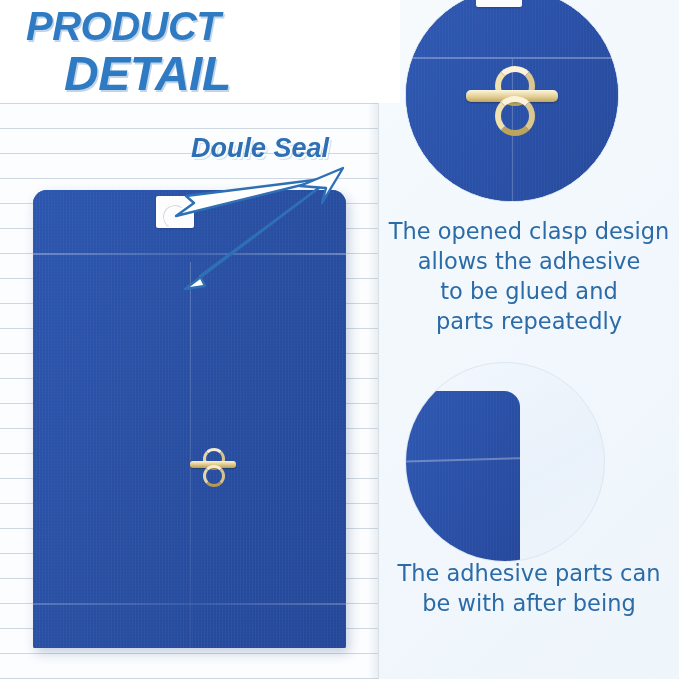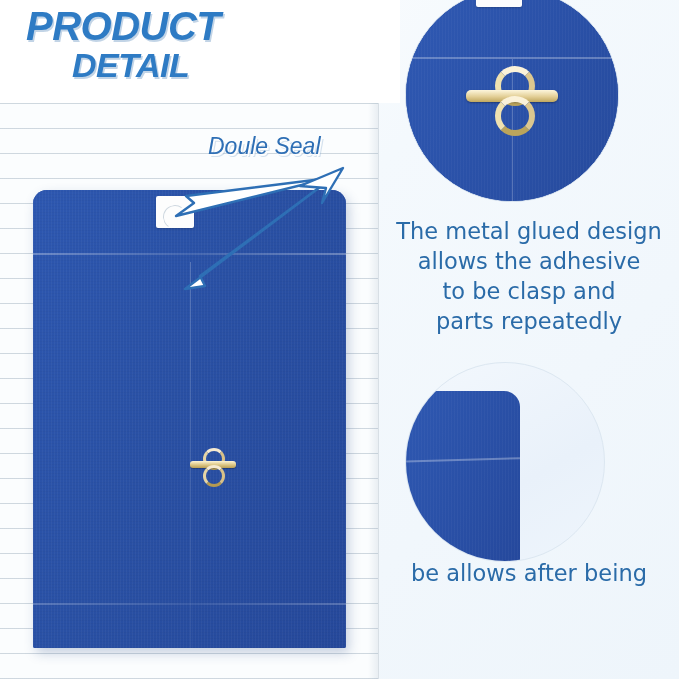--- a/index.html
+++ b/index.html
@@ -25,21 +25,21 @@
   .title-line{
     position:absolute;
     font-weight:bold;
     font-style:italic;
     color:#2E7BC4;
     letter-spacing:-0.5px;
     white-space:nowrap;
     text-shadow:1.5px 1.5px 0 rgba(120,160,200,.45);
   }
   .title-1{left:26px;top:4px;font-size:40px;}
-  .title-2{left:72px;top:46px;font-size:34px;}
+  .title-2{left:64px;top:46px;font-size:48px;}
 
   
   .paper{
     position:absolute;left:0;top:103px;width:378px;height:576px;
     background:#fbfdfe;
     border-right:1px solid #d8dfe5;
     overflow:hidden;
     z-index:1;
   }
   .paper .rules{
@@ -116,22 +116,22 @@
     border:3.5px solid;
     border-color:#f6ead0 #d8c188 #b59a51 #e6d5a5;
     border-radius:50%;
     background:transparent;
   }
   .clasp .ring.top{top:0;}
   .clasp .ring.bot{top:17px;}
 
   
   .callout-label{
-    position:absolute;left:208px;top:133px;
-    font-size:23px;font-weight:normal;font-style:italic;
+    position:absolute;left:191px;top:133px;
+    font-size:27px;font-weight:bold;font-style:italic;
     color:#2E6FB5;
     text-shadow:1.5px 1.5px 0 rgba(255,255,255,.9), 2.5px 2.5px 0 rgba(140,175,210,.35);
     white-space:nowrap;
     z-index:7;
   }
   .arrows{
     position:absolute;left:0;top:0;width:679px;height:679px;
     z-index:6;pointer-events:none;
   }
 
@@ -271,29 +271,30 @@
       <div class="c1-crease"></div>
       <div class="c1-tab"></div>
       <div class="c1-clasp">
         <div class="ring top"></div>
         <div class="bar"></div>
         <div class="ring bot"></div>
       </div>
     </div>
 
     <div class="para para-1">
-      <div>The metal glued design</div>
+      <div>The opened clasp design</div>
       <div>allows the adhesive</div>
-      <div>to be clasp and</div>
+      <div>to be glued and</div>
       <div>parts repeatedly</div>
     </div>
 
     <div class="circle circle-2">
       <div class="c2-env"></div>
       <div class="c2-seam"></div>
     </div>
 
     <div class="para para-2">
-      <div>be allows after being</div>
+      <div>The adhesive parts can</div>
+      <div>be with after being</div>
     </div>
 
   </div>
 </div>
 
 </body></html>

